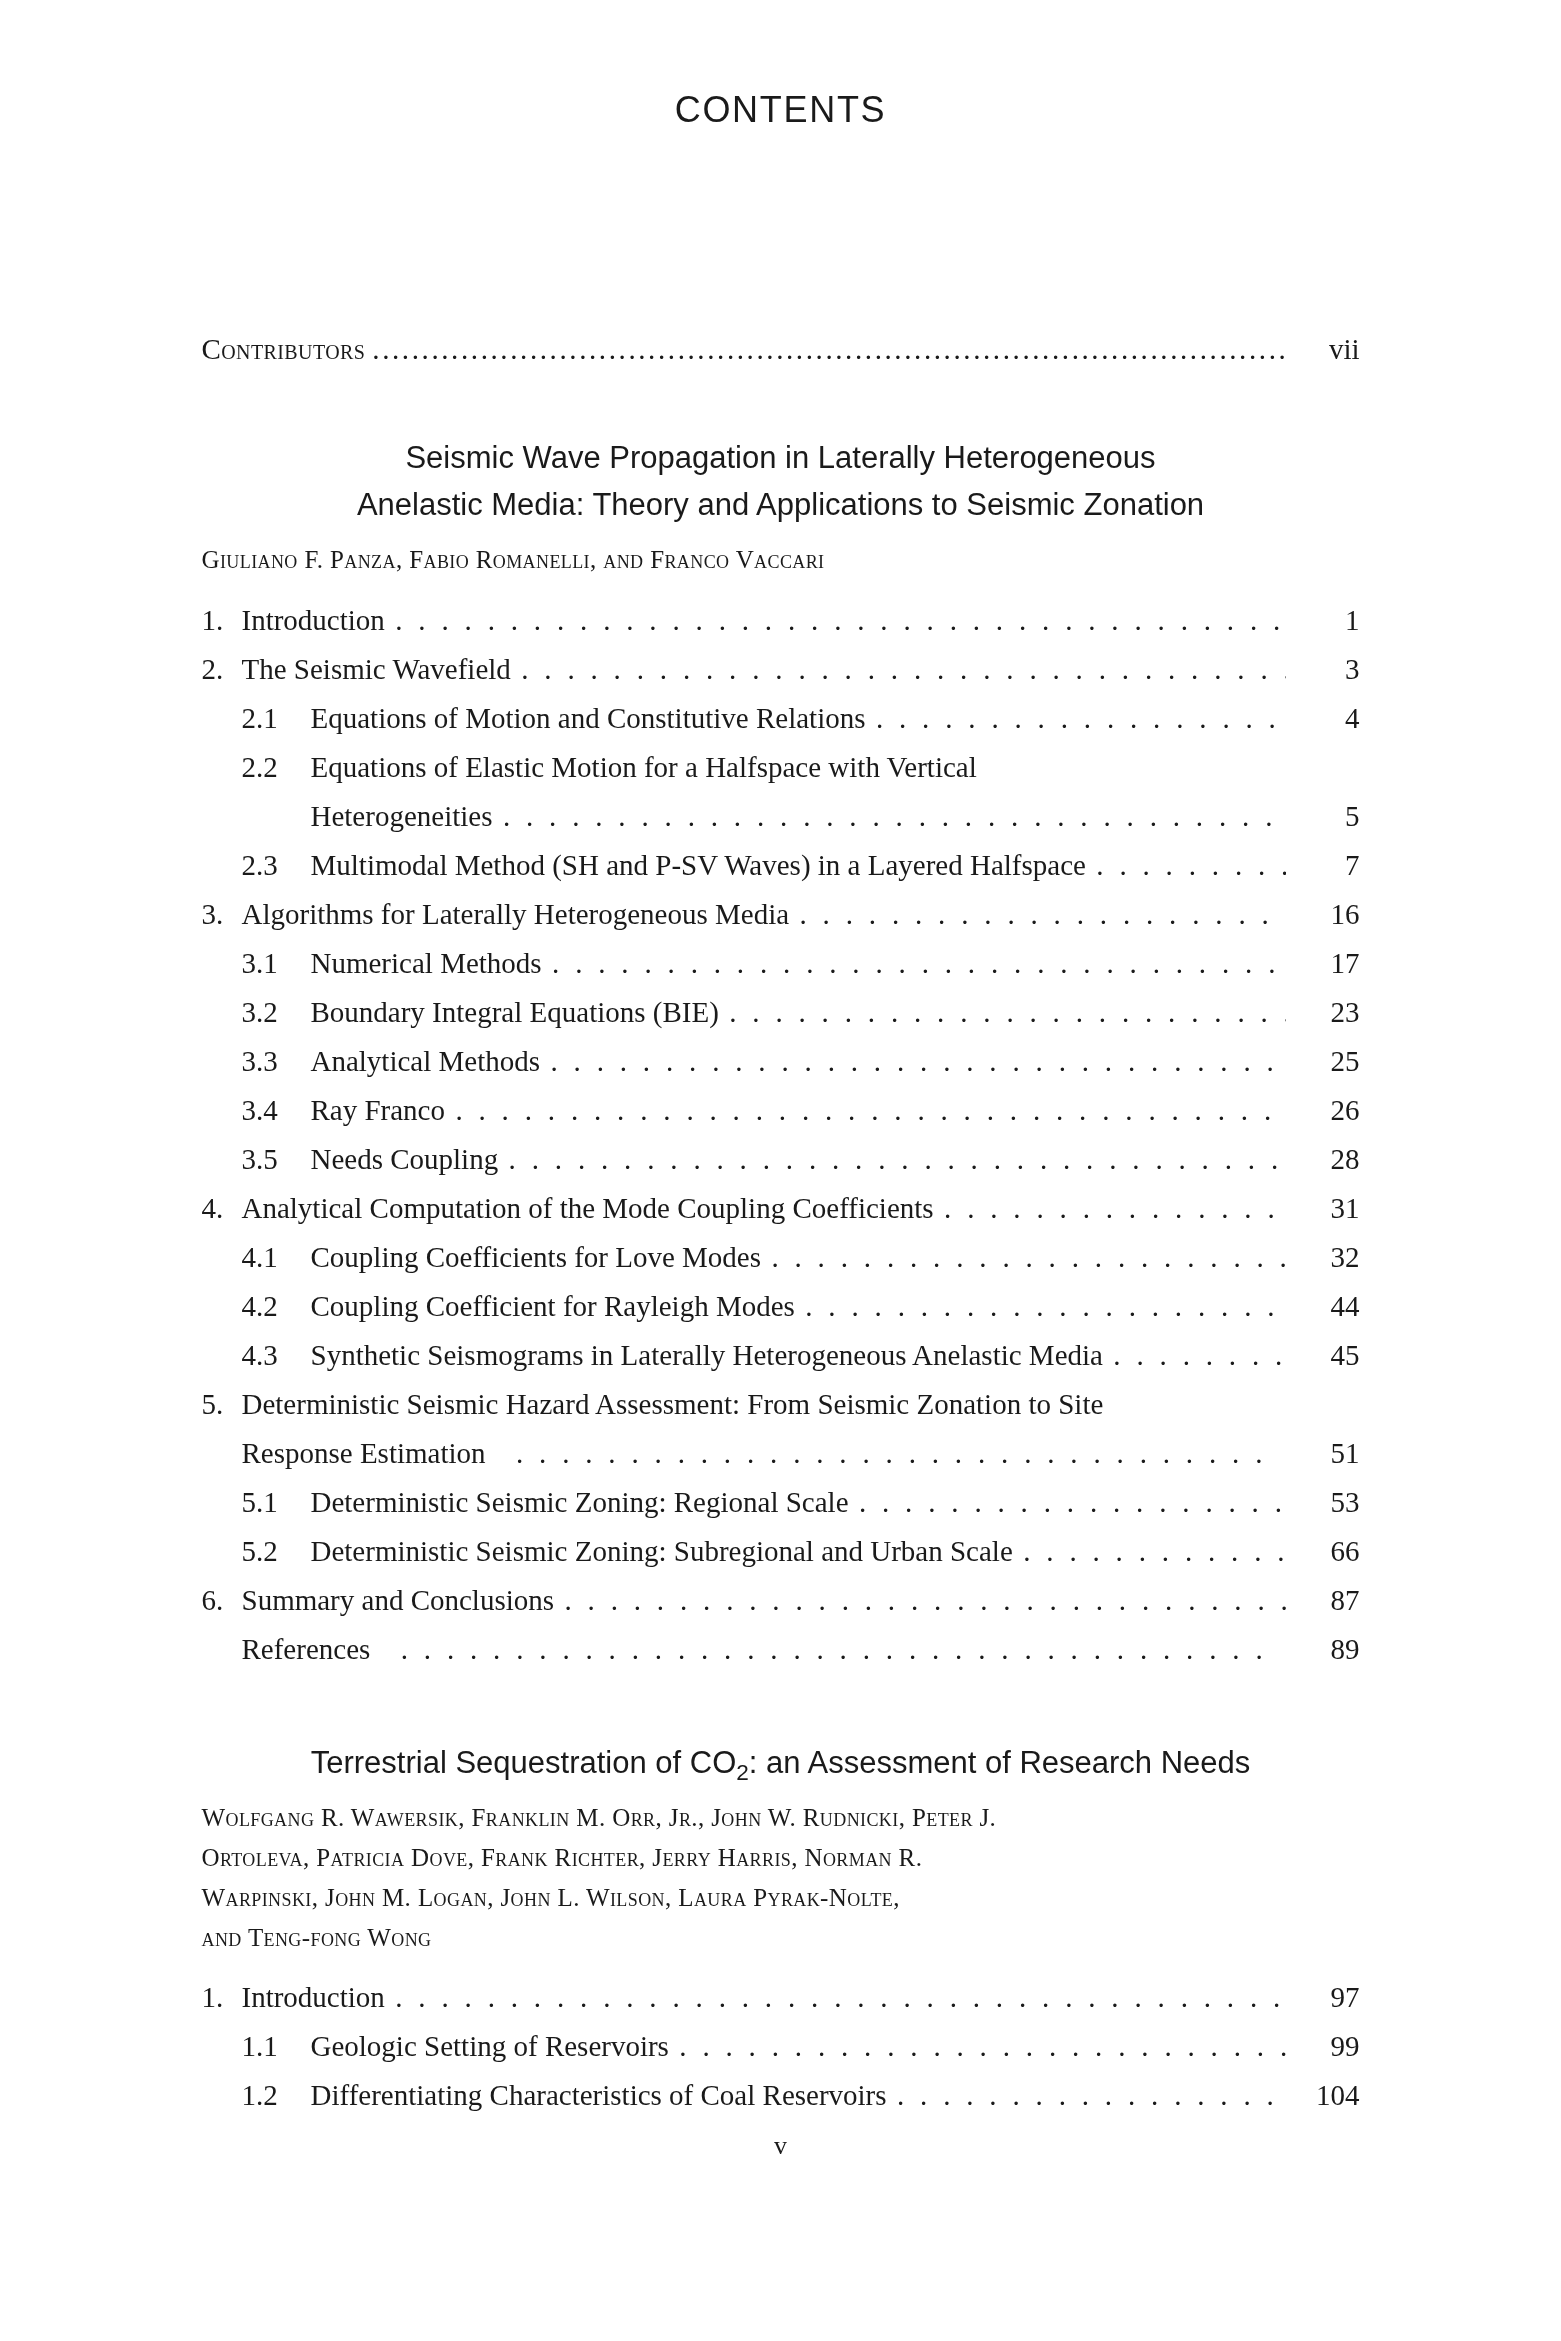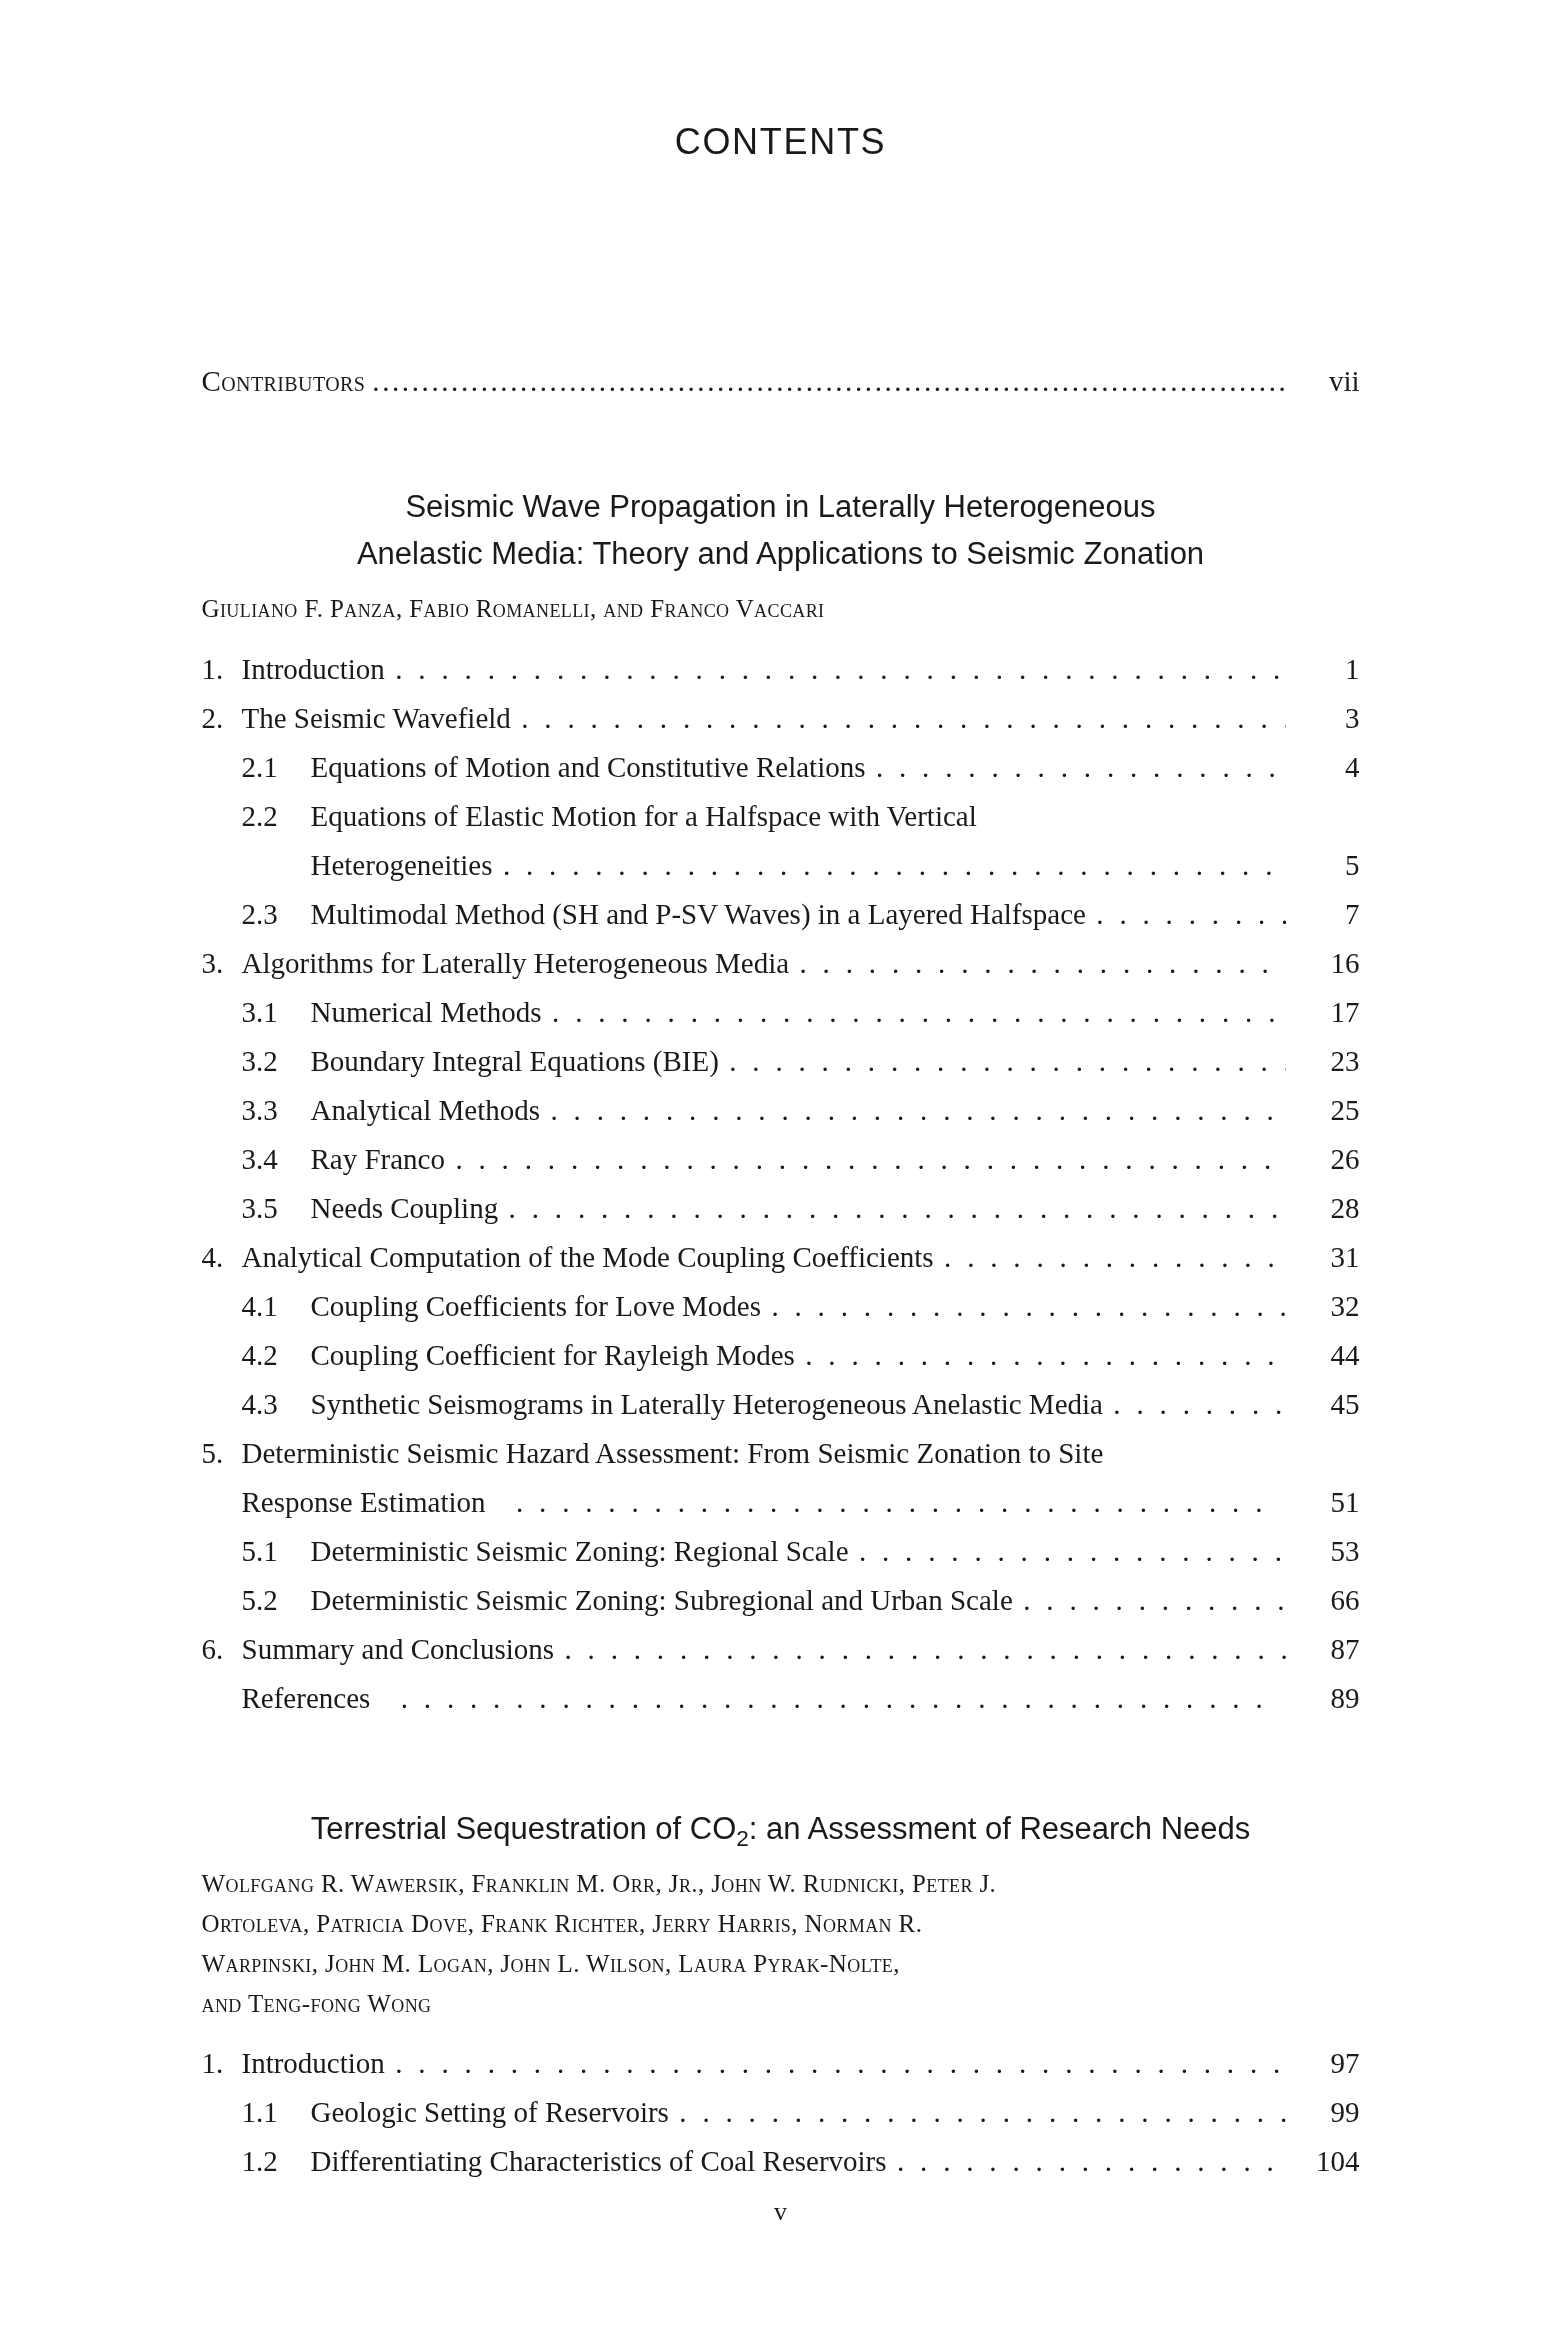--- a/index.html
+++ b/index.html
@@ -1,37 +1,37 @@
 <!DOCTYPE html>
 <html style="font-size:14px"><head>
 <meta charset="utf-8">
 <style>
   html,body{margin:0;padding:0;background:#e8e8e8;}
   .page{
     width:1561px;height:2342px;background:#ffffff;color:#1a1a1a;
     font-family:"Liberation Serif",serif;box-sizing:border-box;
-    padding-top:120px;overflow:hidden;margin:0 auto;position:relative;
+    padding-top:88px;overflow:hidden;margin:0 auto;position:relative;
   }
   .content{width:1158px;margin:0 auto;}
   .heading{
     text-align:center;font-family:"Liberation Sans",sans-serif;
     font-size:36px;font-weight:400;letter-spacing:1.7px;line-height:43px;
   }
   
   .contrib-row{margin-top:198px;display:flex;align-items:baseline;font-size:29px;line-height:40px;}
   .contrib-label{font-variant:small-caps;letter-spacing:0.4px;flex:0 0 auto;text-align:right;}
   .contrib-leader{flex:1 1 auto;overflow:hidden;white-space:nowrap;margin:0 12px 0 7px;}
   .contrib-leader::after{
     content:"..........................................................................................................";
     letter-spacing:2.6px;
   }
   .page-num{min-width:62px;text-align:right;flex:0 0 auto;}
   
   .chapter-title{
-    margin-top:82px;text-align:center;font-family:"Liberation Sans",sans-serif;
+    margin-top:65px;text-align:center;font-family:"Liberation Sans",sans-serif;
     font-size:31px;line-height:47px;font-weight:400;
   }
   .chapter-title sub{font-size:22.6px;line-height:0;}
   .authors{
     margin-top:12px;font-variant:small-caps;
     font-size:25px;line-height:40px;letter-spacing:0.4px;
   }
   
   .toc{margin-top:15.6px;font-size:29px;}
   .row{display:flex;align-items:baseline;line-height:49px;}

